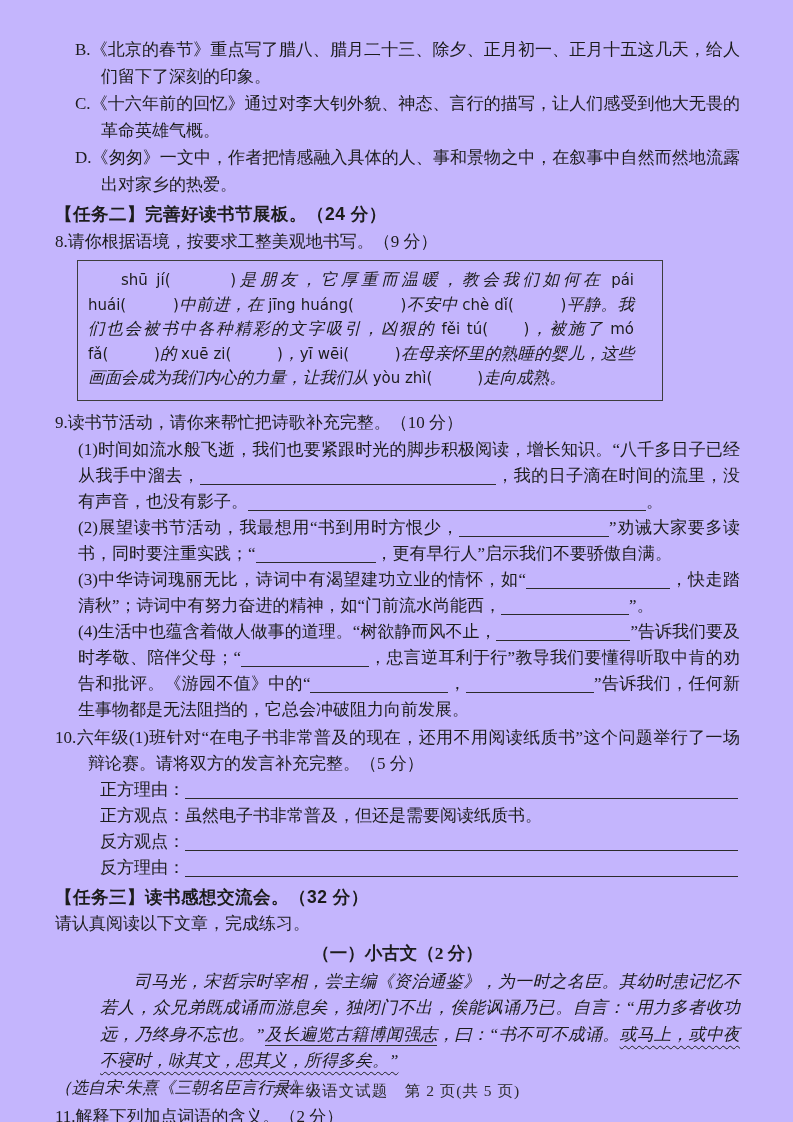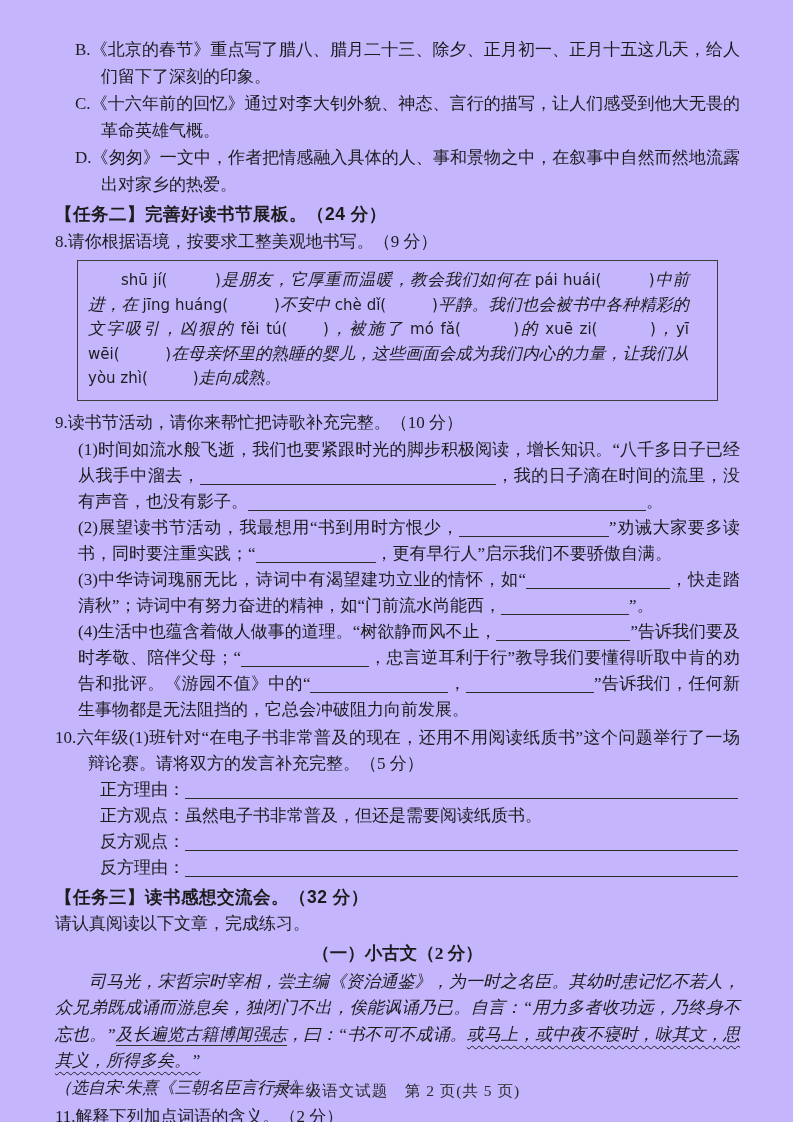--- a/index.html
+++ b/index.html
@@ -30,21 +30,21 @@
     font-size:17.5px; line-height:28px;
     font-weight:bold;
     font-family:"Liberation Sans", sans-serif;
     letter-spacing:0.5px;
   }
   .q-title { font-size:17px; line-height:28px; }
 
   
   .q8-box {
     margin:4px 1px 8px 22px;
-    width:641px;
+    width:586px;
     border:1.6px solid #3d3d3d;
     padding:7px 28px 9px 10px;
     font-size:16.5px; line-height:24.6px;
     text-align:justify;
     text-indent:2em;
     font-style:italic;
   }
   .q8-box .seg-p {
     font-style:normal;
     font-family:"DejaVu Sans", sans-serif;
@@ -87,20 +87,21 @@
   .center-title {
     text-align:center;
     font-weight:bold;
     font-size:17.5px; line-height:28px;
   }
   .passage {
     font-size:17px; line-height:26.5px;
     text-indent:2em;
     text-align:justify;
     font-style:italic;
+    margin-left:45px;
   }
   .seg-u {
     border-bottom:1.5px solid #333;
     padding-bottom:1px;
   }
   .seg-w {
     text-decoration:underline;
     text-decoration-style:wavy;
     text-decoration-thickness:1px;
     text-underline-offset:5px;

